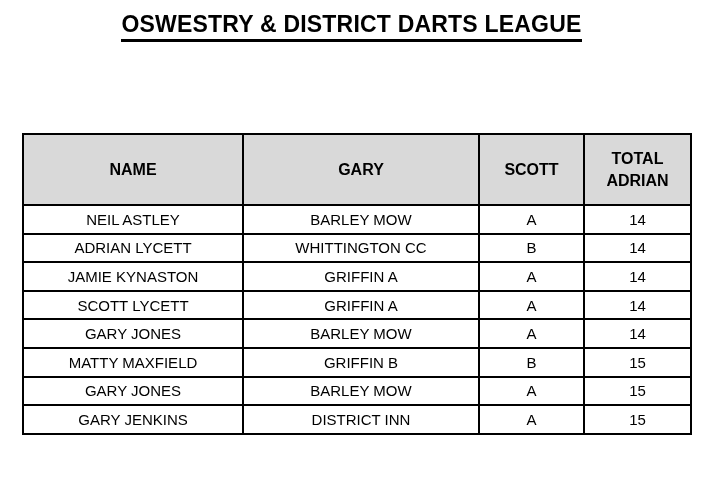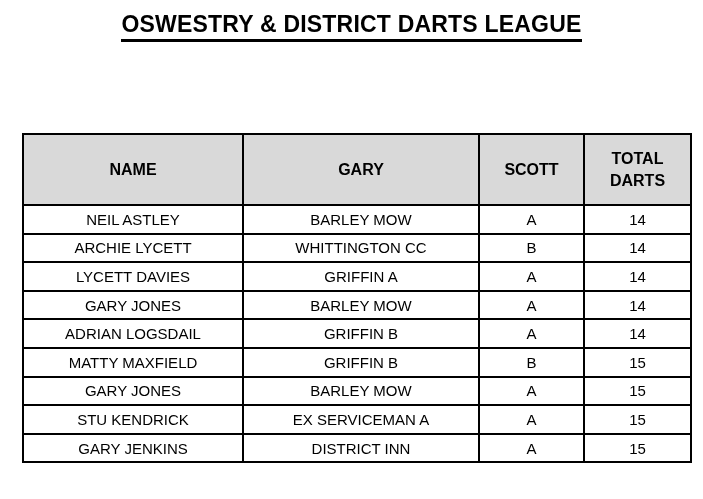--- a/index.html
+++ b/index.html
@@ -89,73 +89,67 @@
       <col style="width:220px">
       <col style="width:236px">
       <col style="width:105px">
       <col style="width:107px">
     </colgroup>
     <thead>
       <tr>
         <th>NAME</th>
         <th>GARY</th>
         <th>SCOTT</th>
-        <th>TOTAL DARTS</th>
+        <th>TOTAL ADRIAN</th>
       </tr>
     </thead>
     <tbody>
         <tr>
           <td>NEIL ASTLEY</td>
           <td>BARLEY MOW</td>
           <td>A</td>
           <td>14</td>
         </tr>
         <tr>
-          <td>ARCHIE LYCETT</td>
+          <td>ADRIAN LYCETT</td>
           <td>WHITTINGTON CC</td>
           <td>B</td>
           <td>14</td>
         </tr>
         <tr>
-          <td>LYCETT DAVIES</td>
+          <td>JAMIE KYNASTON</td>
+          <td>GRIFFIN A</td>
+          <td>A</td>
+          <td>14</td>
+        </tr>
+        <tr>
+          <td>SCOTT LYCETT</td>
           <td>GRIFFIN A</td>
           <td>A</td>
           <td>14</td>
         </tr>
         <tr>
           <td>GARY JONES</td>
           <td>BARLEY MOW</td>
-          <td>A</td>
-          <td>14</td>
-        </tr>
-        <tr>
-          <td>ADRIAN LOGSDAIL</td>
-          <td>GRIFFIN B</td>
           <td>A</td>
           <td>14</td>
         </tr>
         <tr>
           <td>MATTY MAXFIELD</td>
           <td>GRIFFIN B</td>
           <td>B</td>
           <td>15</td>
         </tr>
         <tr>
           <td>GARY JONES</td>
           <td>BARLEY MOW</td>
           <td>A</td>
           <td>15</td>
         </tr>
         <tr>
-          <td>STU KENDRICK</td>
-          <td>EX SERVICEMAN A</td>
-          <td>A</td>
-          <td>15</td>
-        </tr>
-        <tr>
           <td>GARY JENKINS</td>
           <td>DISTRICT INN</td>
           <td>A</td>
           <td>15</td>
         </tr>
       </tbody>
   </table>
 
 </div>
 

